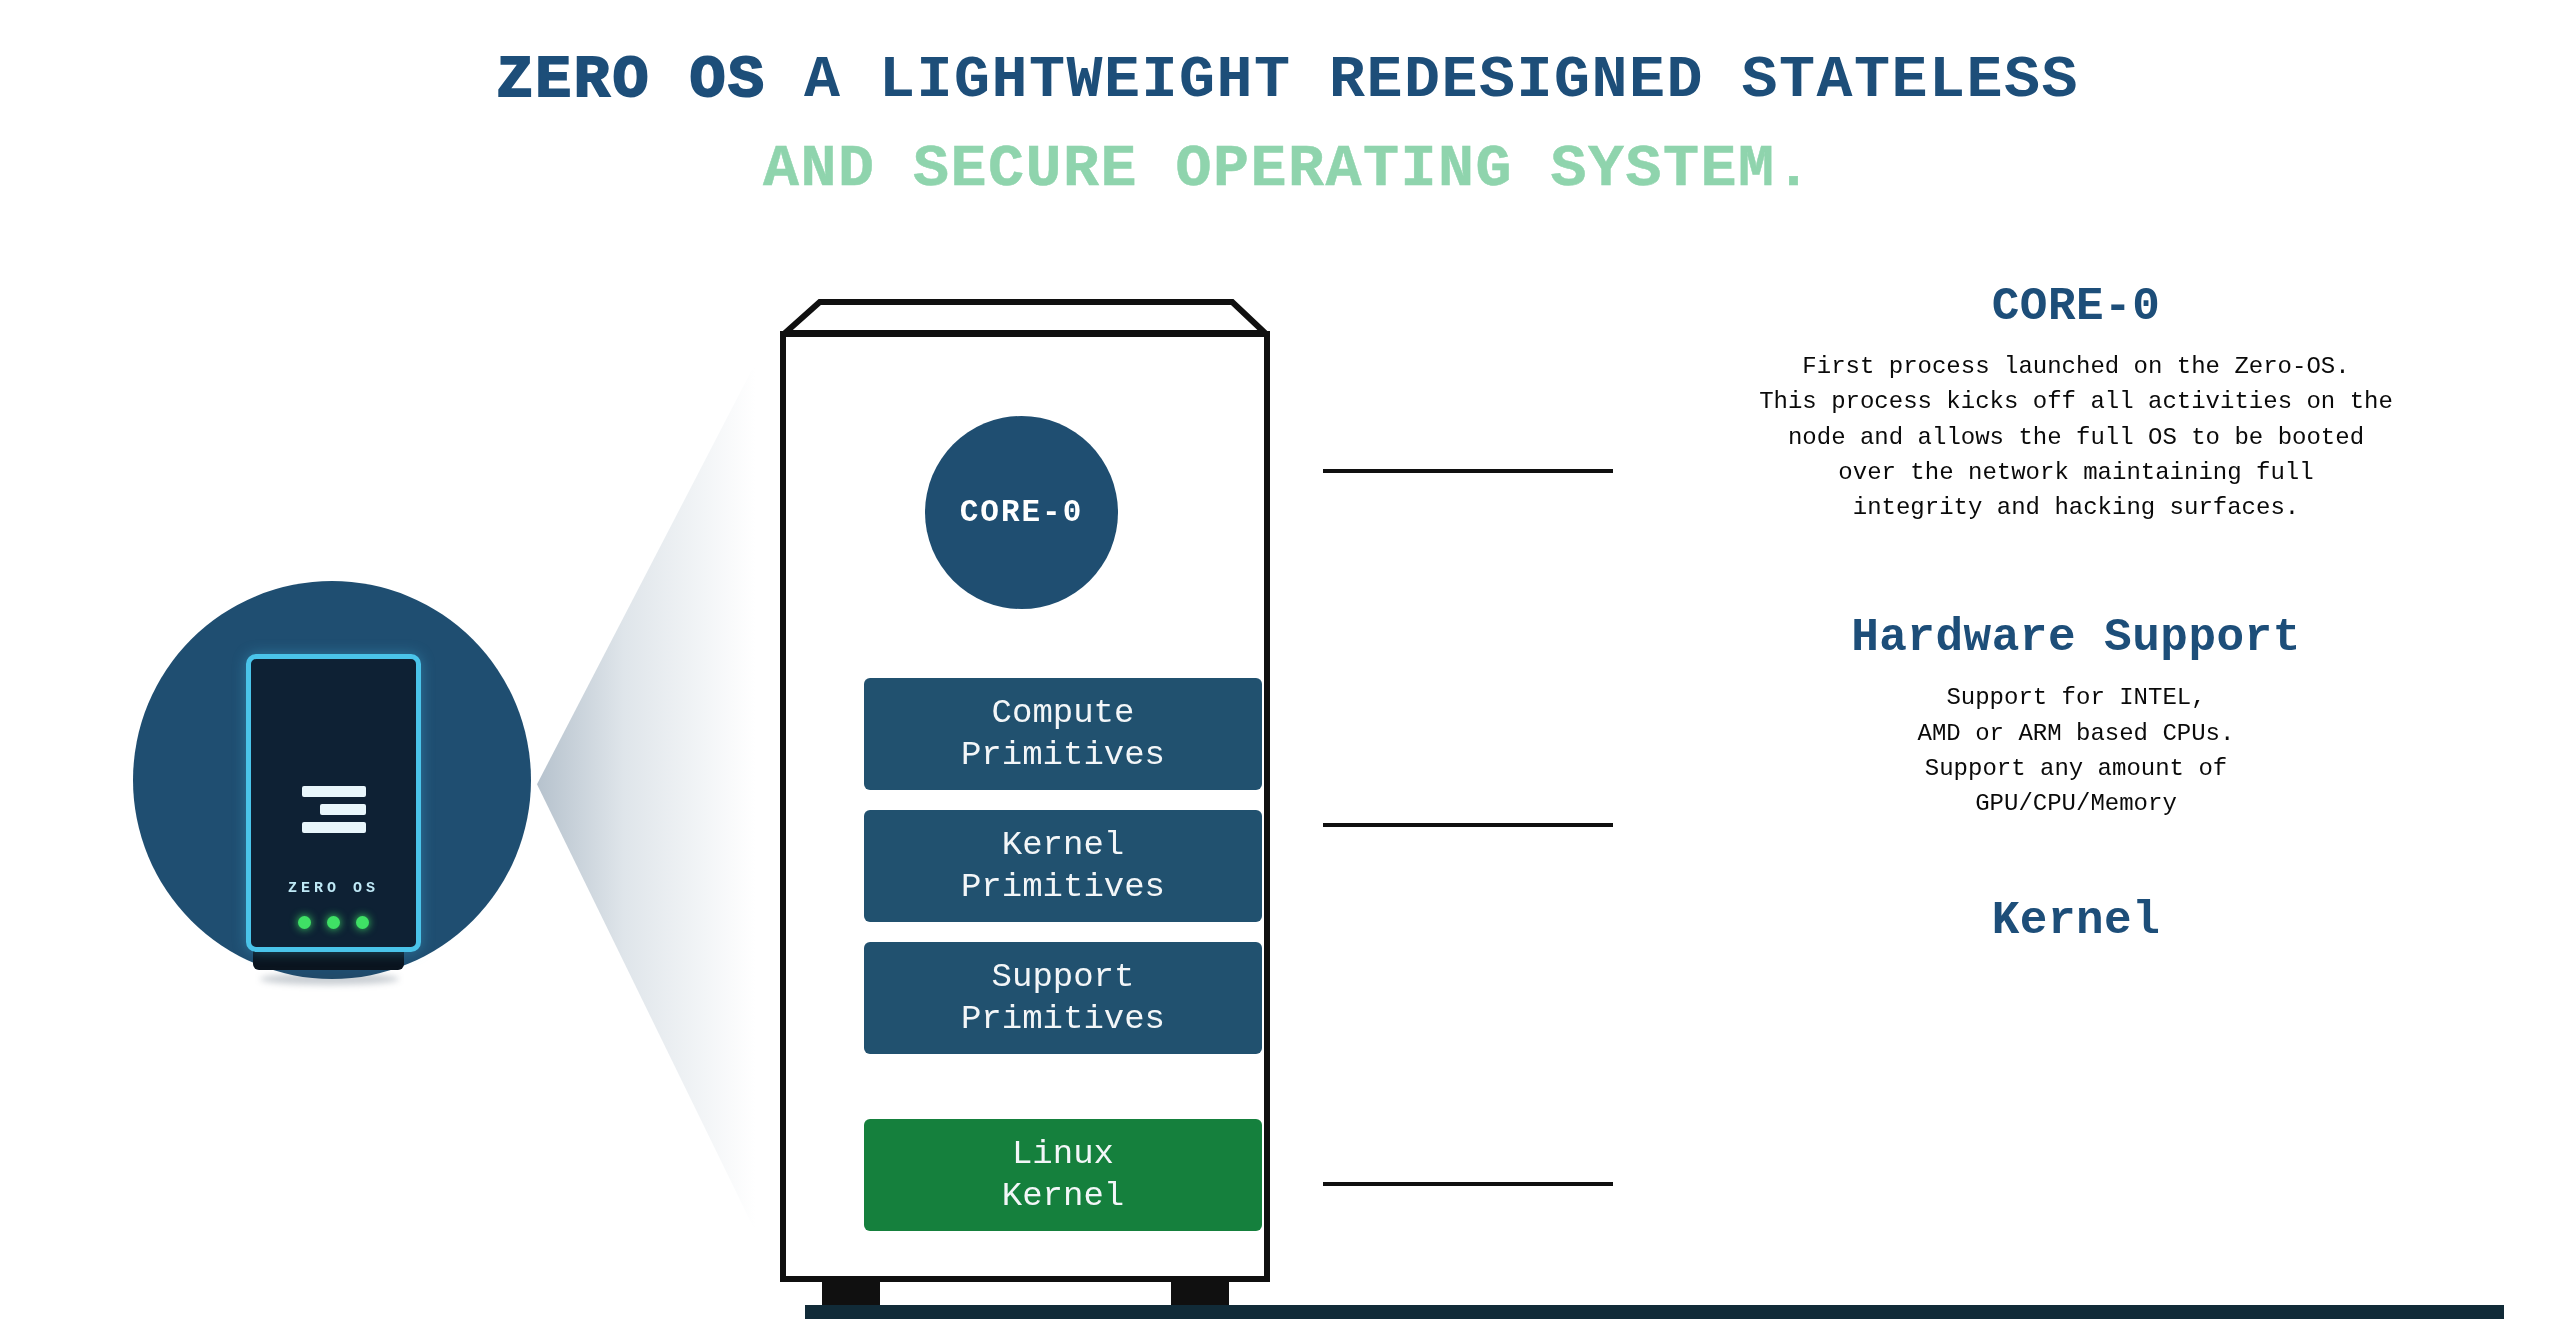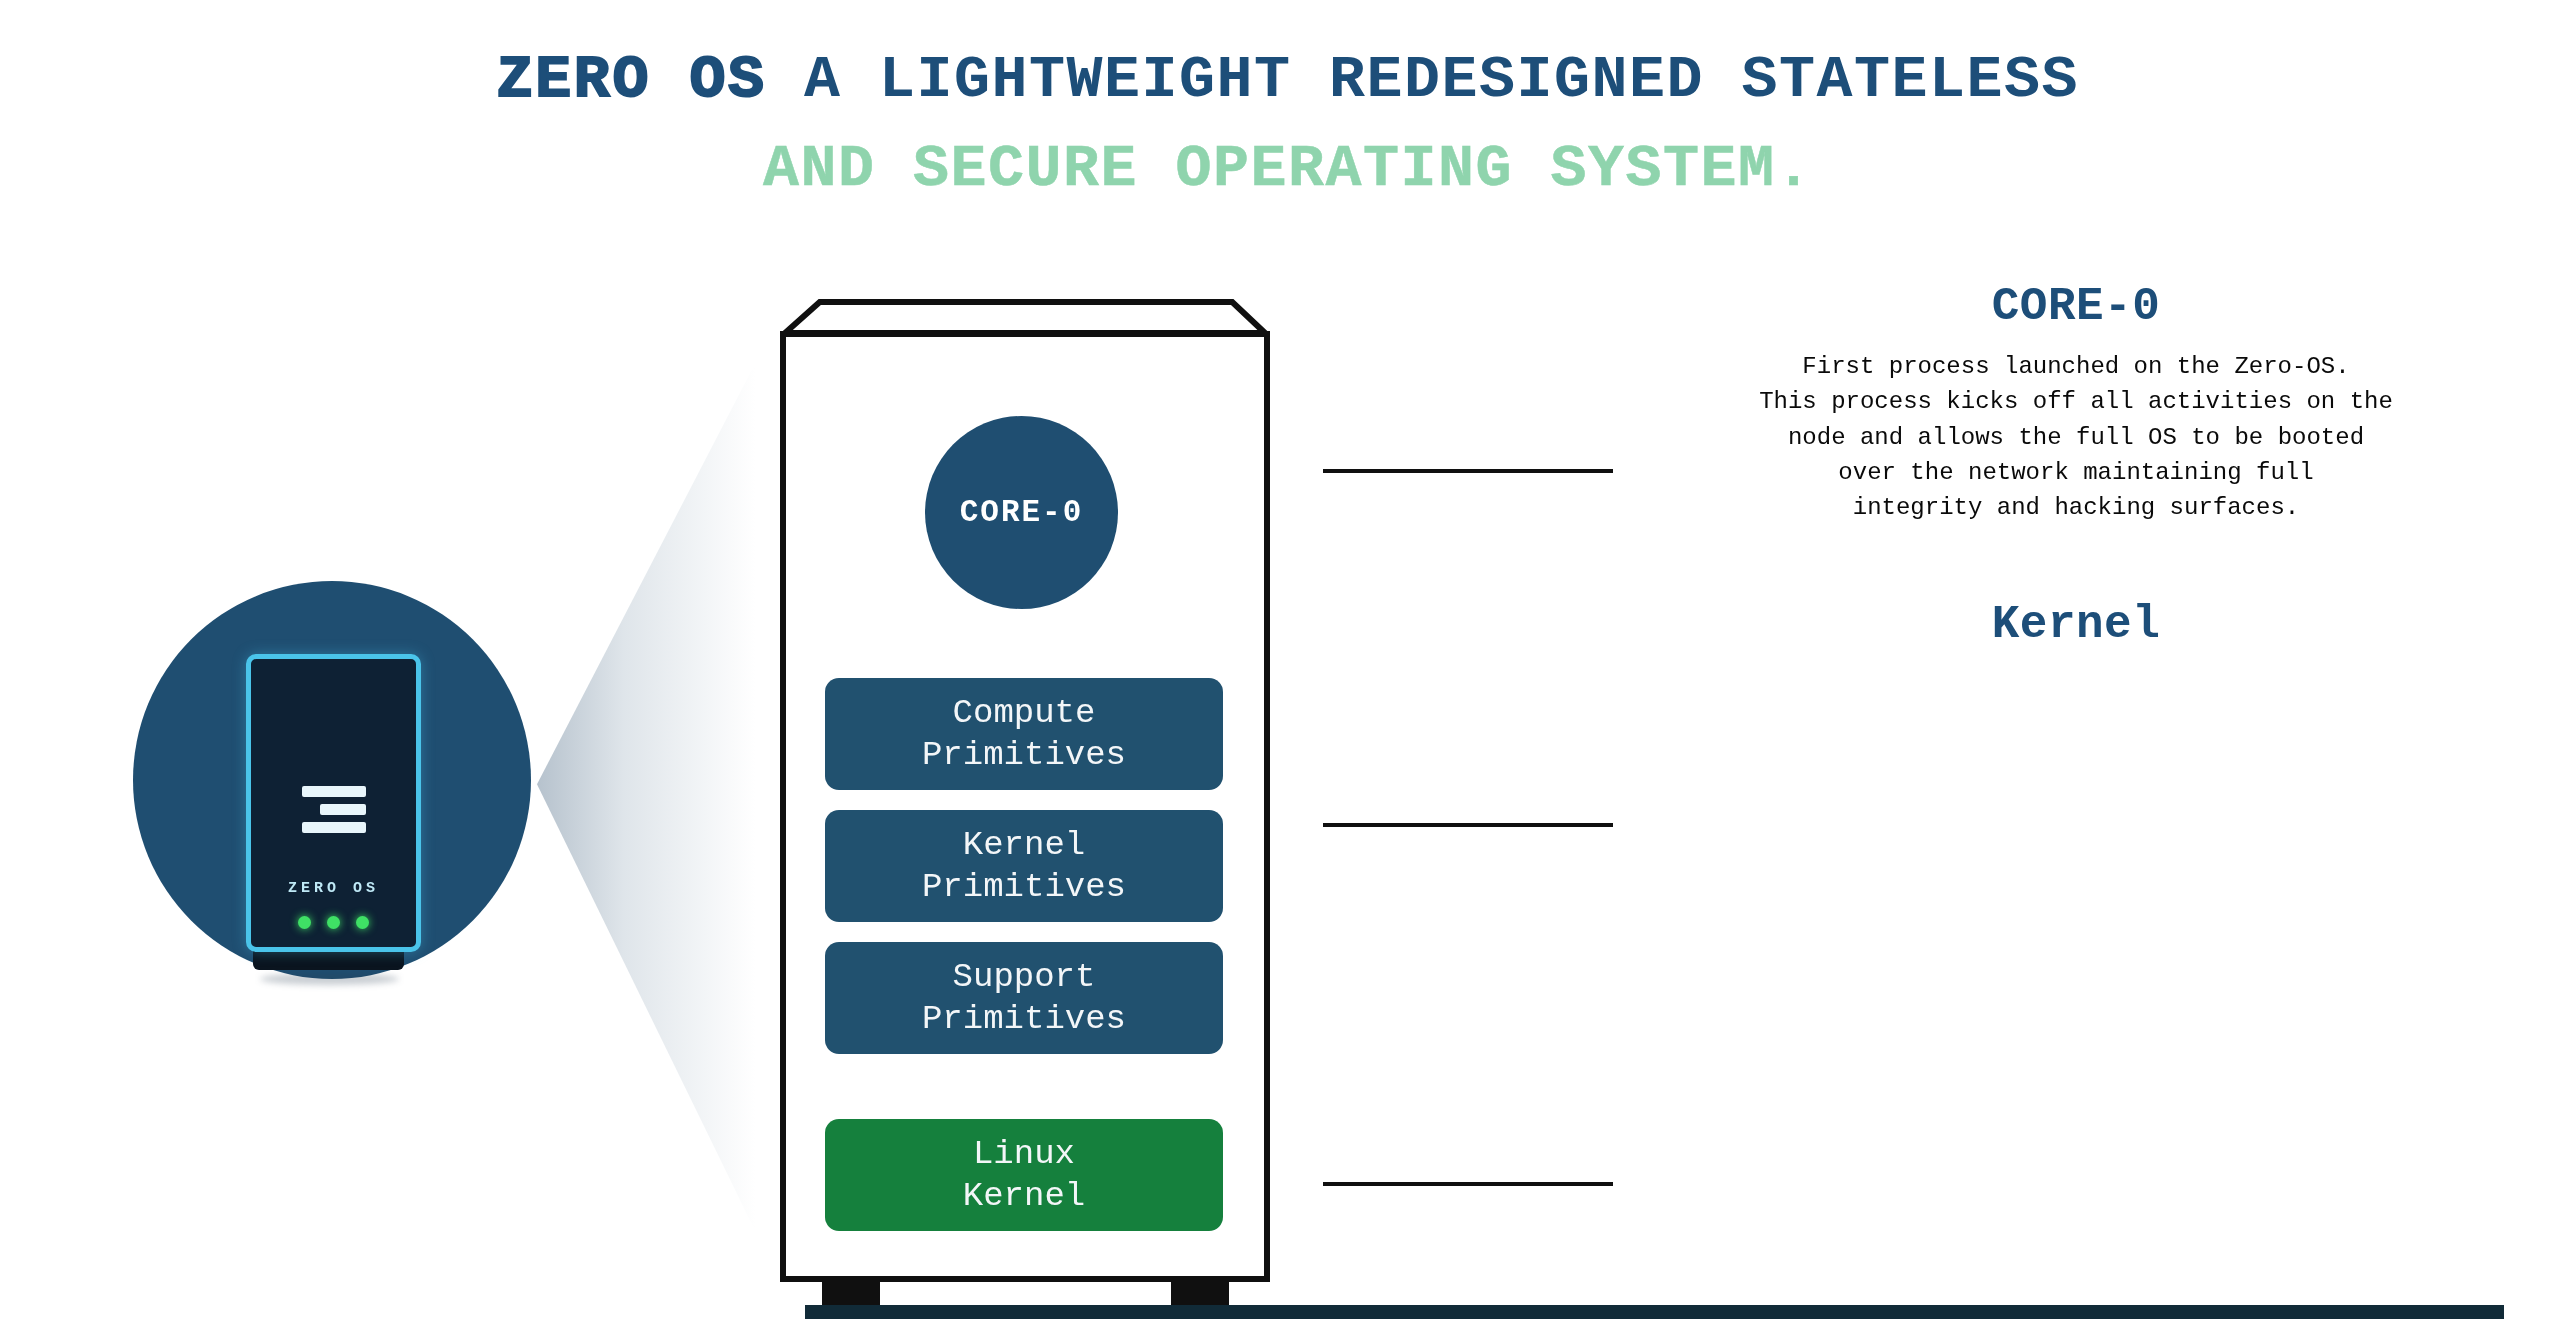--- a/index.html
+++ b/index.html
@@ -58,22 +58,22 @@
     position:absolute; left:780px; top:331px; width:490px; height:951px;
     background:#ffffff; border:6px solid #101010; box-sizing:border-box;
   }
   .core-circle {
     position:absolute; left:925px; top:416px; width:193px; height:193px;
     border-radius:50%; background:#1f4e71;
     display:flex; align-items:center; justify-content:center;
     color:#ffffff; font-weight:700; font-size:31px; letter-spacing:2px;
   }
   .prim {
-    position:absolute; left:825px; width:398px; height:112px;
-    border-radius:14px; background:#21516f;
+    position:absolute; left:864px; width:398px; height:112px;
+    border-radius:6px; background:#21516f;
     display:flex; align-items:center; justify-content:center; text-align:center;
     color:#f3f6f8; font-size:34px; line-height:1.25; white-space:pre-line;
   }
   .prim.compute { top:678px; }
   .prim.storage { top:810px; }
   .prim.network { top:942px; }
   .prim.kernel  { top:1119px; background:#15803d; }
   .foot { position:absolute; top:1282px; width:58px; height:28px; background:#101010; }
   .foot.left  { left:822px; }
   .foot.right { left:1171px; }
@@ -150,20 +150,27 @@
 
   <div class="info">
     <div class="sec1">
       <h2>CORE-0</h2>
       <p>First process launched on the Zero-OS.
 This process kicks off all activities on the
 node and allows the full OS to be booted
 over the network maintaining full
 integrity and hacking surfaces.</p>
     </div>
+    <div class="sec2">
+      <h2>Hardware Support</h2>
+      <p>Support for INTEL,
+AMD or ARM based CPUs.
+Support any amount of
+GPU/CPU/Memory</p>
+    </div>
     <div class="sec3">
       <h2>Kernel</h2>
     </div>
   </div>
 
   <div class="bottom-bar"></div>
 
 </div>
 
 

